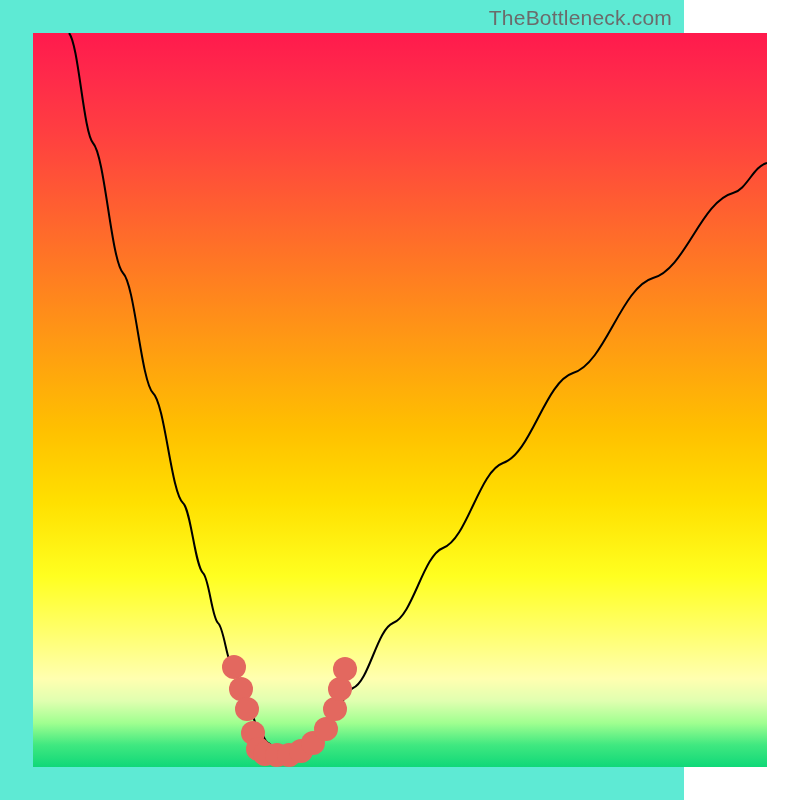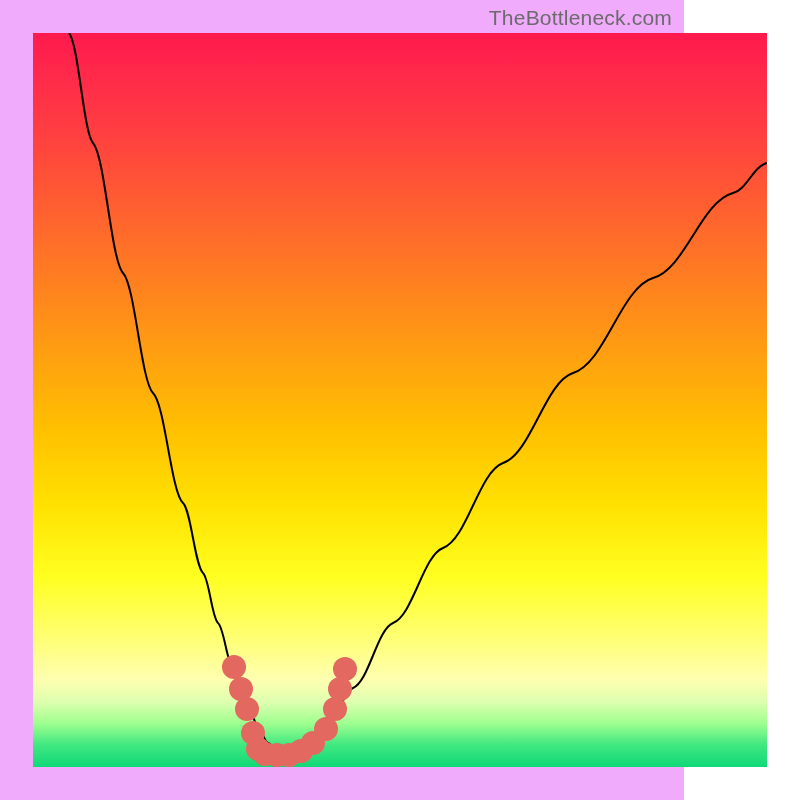--- a/index.html
+++ b/index.html
@@ -1,20 +1,20 @@
 <!DOCTYPE html>
 <html><head>
 <meta charset="utf-8">
 <style>
   * { margin: 0; padding: 0; box-sizing: border-box; }
   html, body { width: 800px; height: 800px; overflow: hidden; }
   .frame {
     width: 684px;
     height: 800px;
-    background: #f0abfc;
+    background: #5eead4;
     position: relative;
   }
   .plot-area {
     position: absolute;
     left: 33px;
     top: 33px;
     width: 734px;
     height: 734px;
     background: linear-gradient(to bottom,
       #ff1a4d 0%,

